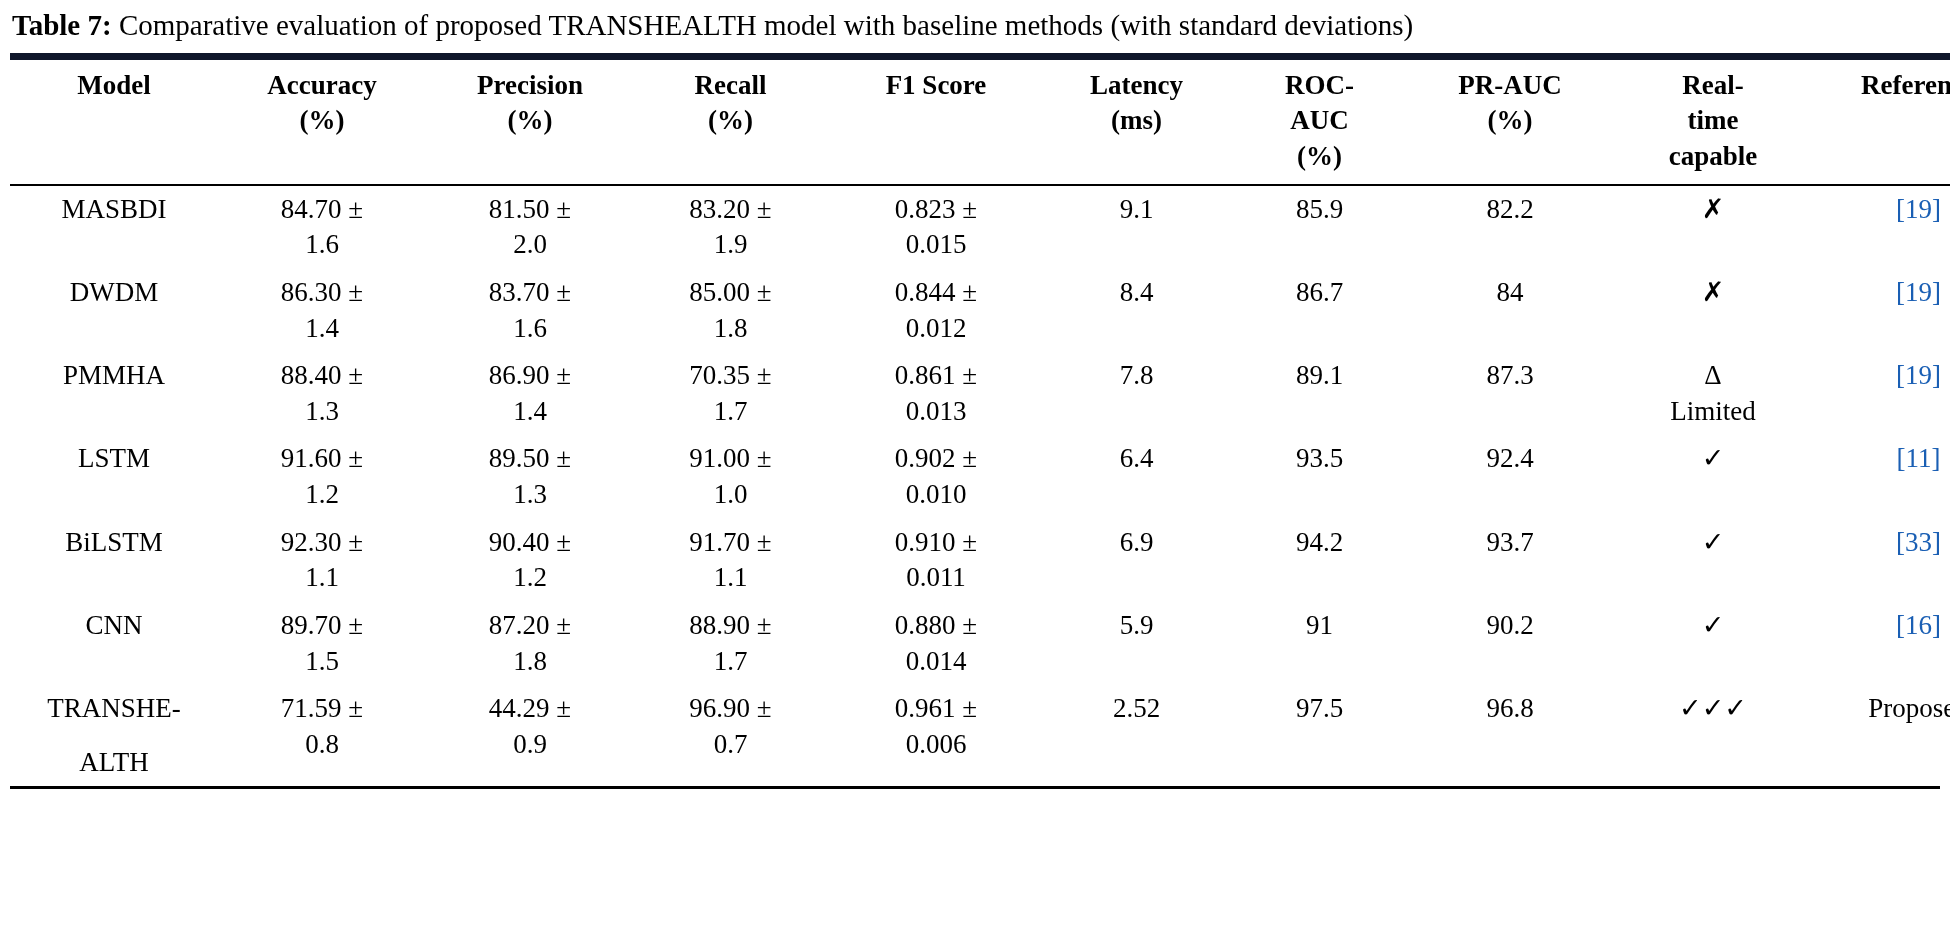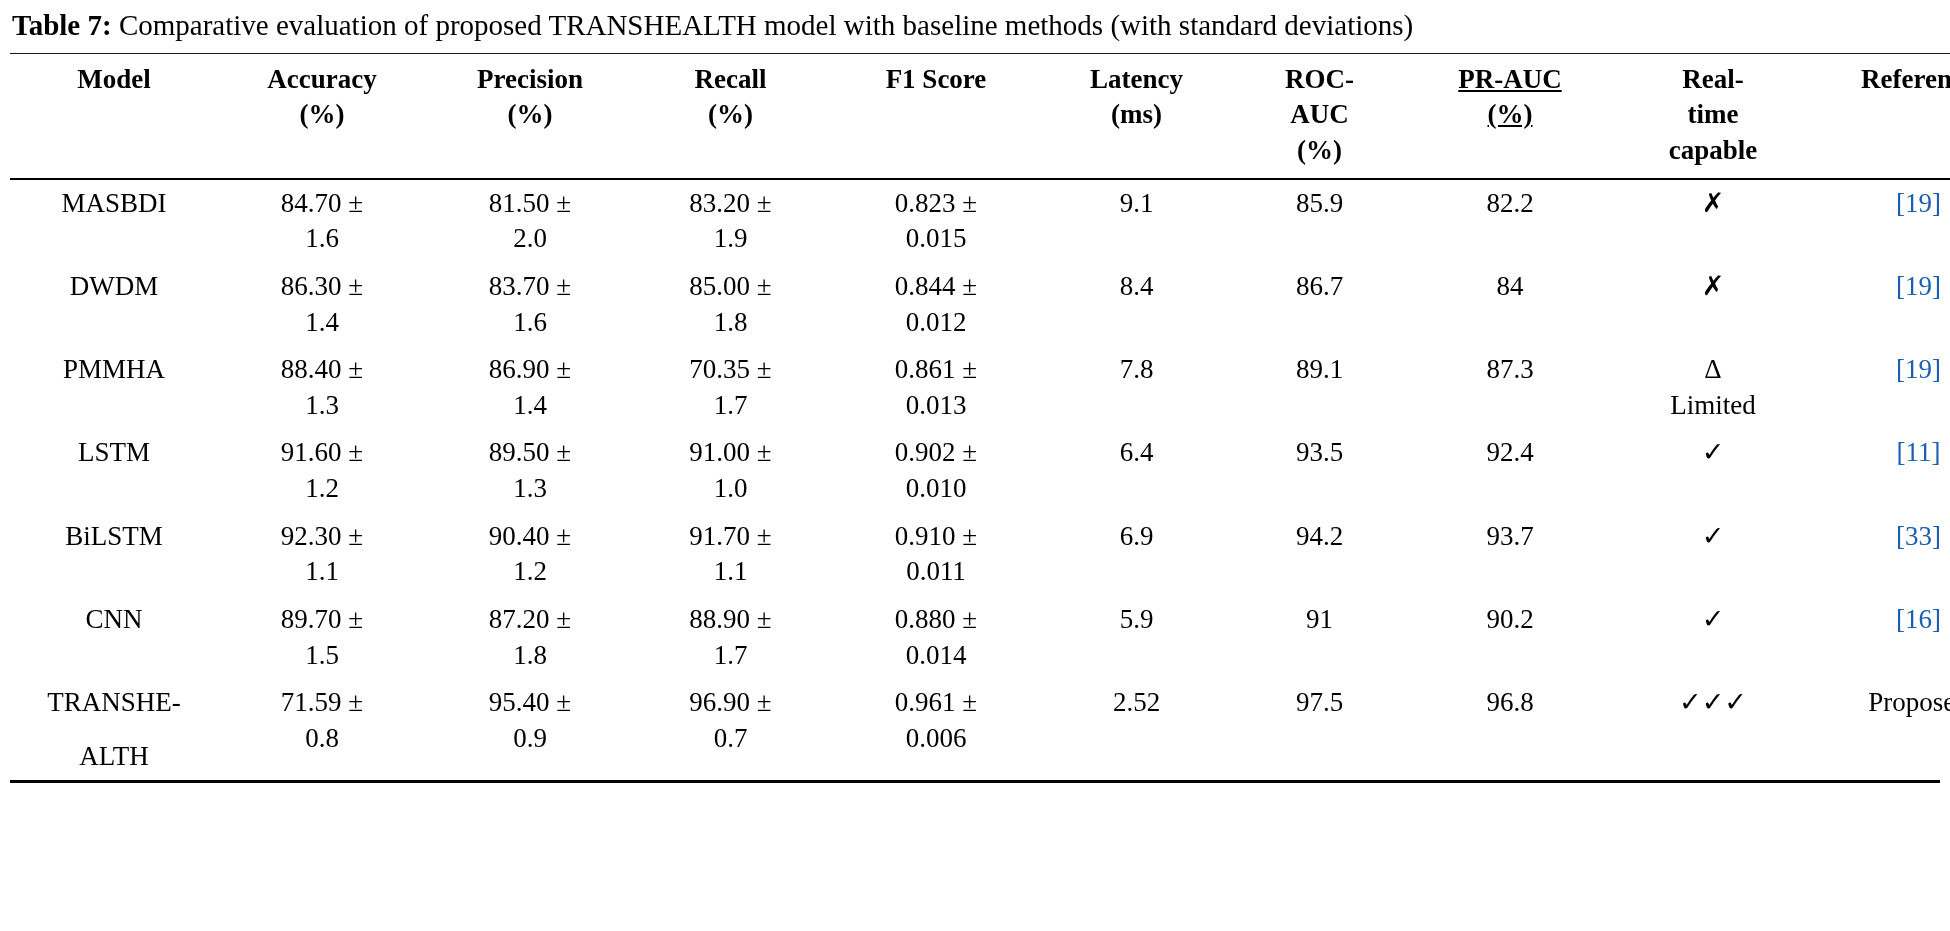--- a/index.html
+++ b/index.html
@@ -37,21 +37,21 @@
     font-size: 27px;
   }
   table.tbl thead th {
     font-weight: bold;
     text-align: center;
     vertical-align: top;
     padding: 8px 4px 10px 4px;
     line-height: 1.30;
   }
   .rule-top td, .rule-top th {
-    border-top: 1px solid #0f172a;
+    border-top: 7px solid #0f172a;
   }
   .rule-mid th {
     border-bottom: 2px solid #000;
   }
   table.tbl tbody td {
     text-align: center;
     vertical-align: top;
     padding: 6px 4px 6px 4px;
     line-height: 1.32;
   }
@@ -62,21 +62,21 @@
   .ref {
     color: #1a5fb4;
   }
   .hdr-model       { width: 200px; }
   .hdr-accuracy    { width: 200px; }
   .hdr-precision   { width: 200px; }
   .hdr-recall      { width: 185px; }
   .hdr-f1          { width: 210px; }
   .hdr-latency     { width: 175px; }
   .hdr-rocauc      { width: 175px; }
-  .hdr-prauc       { width: 190px; text-decoration: underline; }
+  .hdr-prauc       { width: 190px; }
   .hdr-realtime    { width: 200px; }
   .hdr-reference   { width: 195px; }
   .stack-1 { display: block; }
   .stack-2 { display: block; }
   .tick { font-size: 27px; }
   .cross { font-size: 27px; }
   .bottom-rule-wrap {
     width: 1930px;
     border-top: 3px solid #000;
     margin-top: 0px;
@@ -326,21 +326,21 @@
       <tr>
         <td class="model-cell">
           <span class="stack-1">TRANSHE-</span>
           <span class="stack-2" style="margin-top:18px;">ALTH</span>
         </td>
         <td>
           <span class="stack-1">71.59 ±</span>
           <span class="stack-2">0.8</span>
         </td>
         <td>
-          <span class="stack-1">95.40 ±</span>
+          <span class="stack-1">44.29 ±</span>
           <span class="stack-2">0.9</span>
         </td>
         <td>
           <span class="stack-1">96.90 ±</span>
           <span class="stack-2">0.7</span>
         </td>
         <td>
           <span class="stack-1">0.961 ±</span>
           <span class="stack-2">0.006</span>
         </td>

